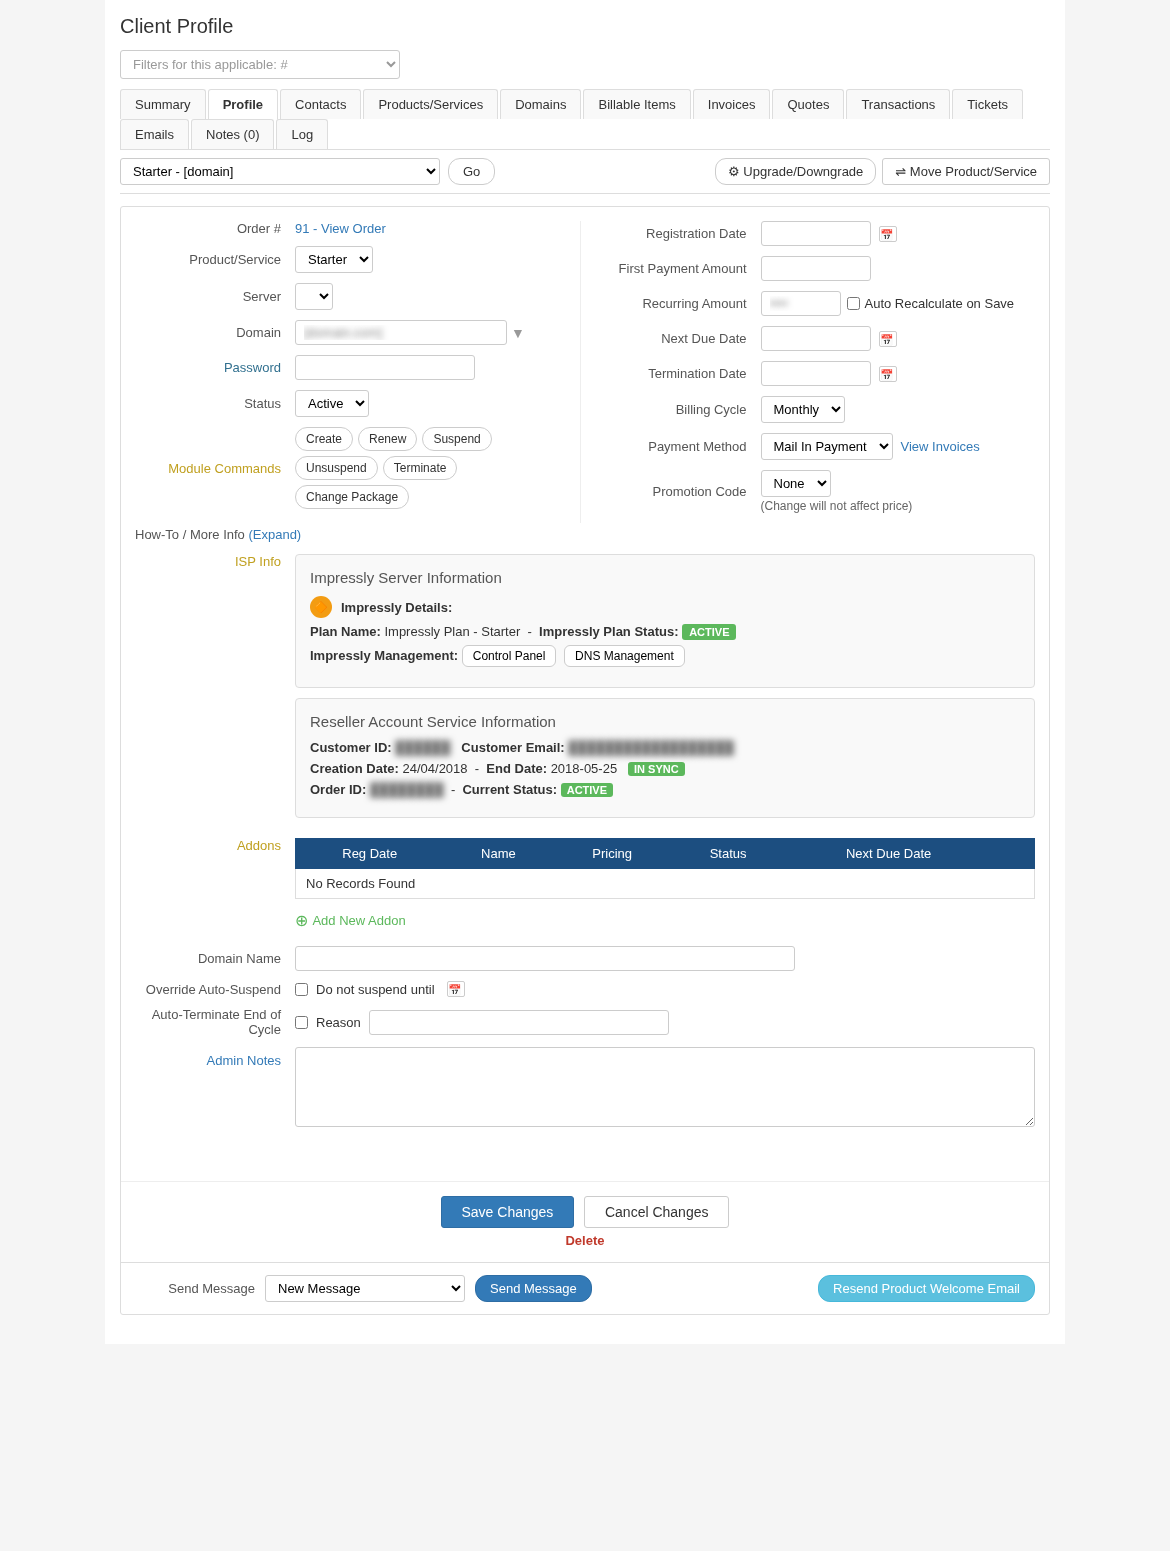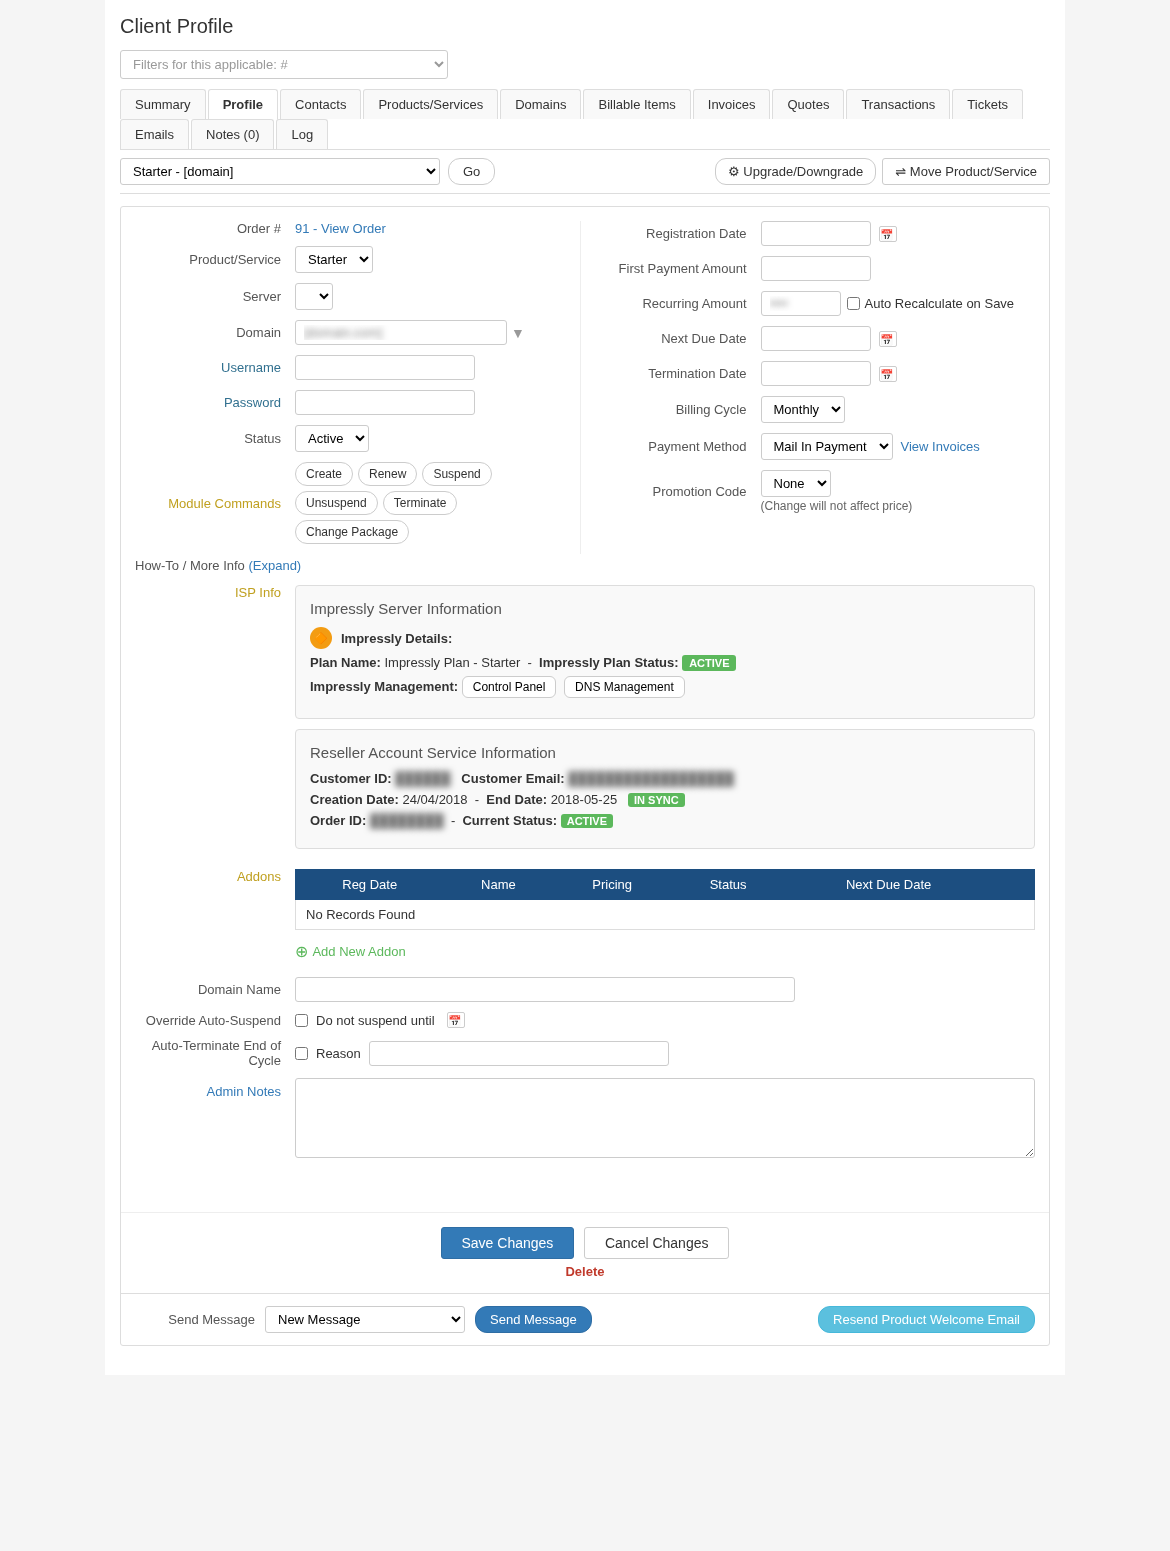--- a/index.html
+++ b/index.html
@@ -1,20 +1,20 @@
 <!DOCTYPE html>
 <html><head>
   <meta charset="utf-8">
   <style>
     * { box-sizing: border-box; margin: 0; padding: 0; }
     body { font-family: Arial, sans-serif; font-size: 13px; background: #f5f5f5; color: #333; }
     .page-wrapper { max-width: 960px; margin: 0 auto; padding: 15px; background: #fff; }
     .page-title { font-size: 20px; font-weight: normal; margin-bottom: 12px; color: #333; }
     .client-select-row { margin-bottom: 10px; }
-    .client-select { width: 328px; padding: 5px 8px; border: 1px solid #ccc; border-radius: 3px; font-size: 13px; color: #999; }
+    .client-select { width: 280px; padding: 5px 8px; border: 1px solid #ccc; border-radius: 3px; font-size: 13px; color: #999; }
     .tabs { display: flex; flex-wrap: wrap; border-bottom: 1px solid #ddd; margin-bottom: 0; }
     .tab { padding: 7px 14px; border: 1px solid #ddd; border-bottom: none; background: #f9f9f9; cursor: pointer; font-size: 13px; margin-right: 2px; color: #333; text-decoration: none; border-radius: 3px 3px 0 0; }
     .tab.active { background: #fff; border-bottom: 1px solid #fff; font-weight: bold; color: #333; margin-bottom: -1px; }
     .product-bar { display: flex; align-items: center; padding: 8px 0; gap: 8px; border-bottom: 1px solid #ddd; margin-bottom: 12px; }
     .product-select { flex: 1; max-width: 320px; padding: 5px 8px; border: 1px solid #ccc; border-radius: 3px; font-size: 13px; }
     .btn { padding: 5px 14px; border: 1px solid #14b8a6; border-radius: 12px; cursor: pointer; font-size: 13px; background: #fff; }
     .btn-primary { background: #337ab7; color: #fff; border-color: #2e6da4; }
     .btn-default { background: #fff; color: #333; border-color: #ccc; }
     .btn-cyan { background: #5bc0de; color: #fff; border-color: #46b8da; }
     .btn-sm { padding: 4px 10px; font-size: 12px; }
@@ -128,24 +128,20 @@
 
           <div class="form-row">
             <span class="form-label">Domain</span>
             <span style="display:flex; align-items:center; gap:4px;">
               <input type="text" class="form-control blurred" value="[domain.com]" style="width: 212px;">
               <span style="color:#999; cursor:pointer; font-size:14px;">▼</span>
             </span>
           </div>
 
 
-          <div class="form-row">
-            <span class="form-label blue">Username</span>
-            <input type="text" class="form-control" style="width: 180px;">
-          </div>
 
           <div class="form-row">
             <span class="form-label blue">Password</span>
             <input type="password" class="form-control" style="width: 180px;">
           </div>
 
           <div class="form-row">
             <span class="form-label">Status</span>
             <select class="form-control">
               <option>Active</option>

